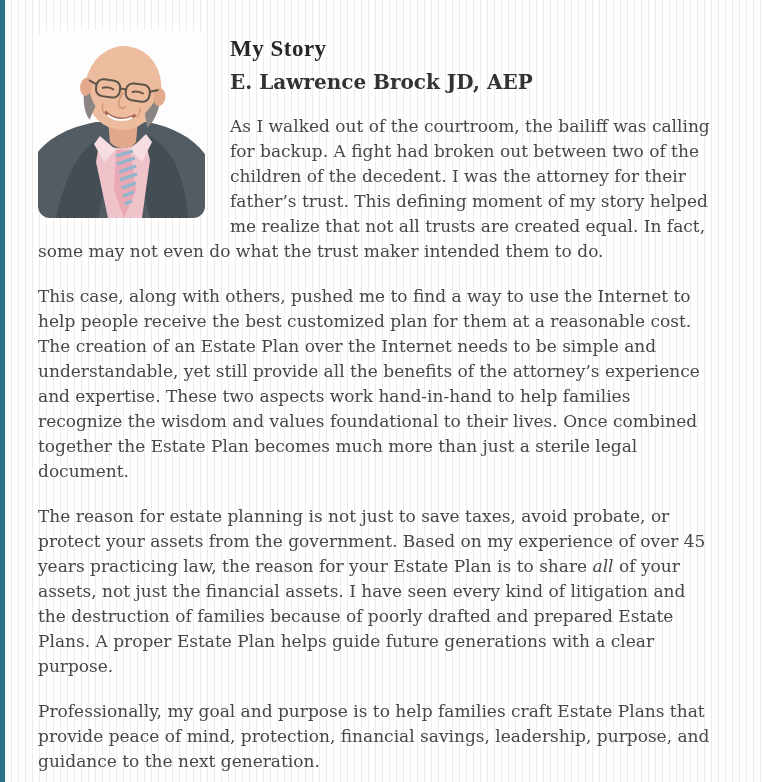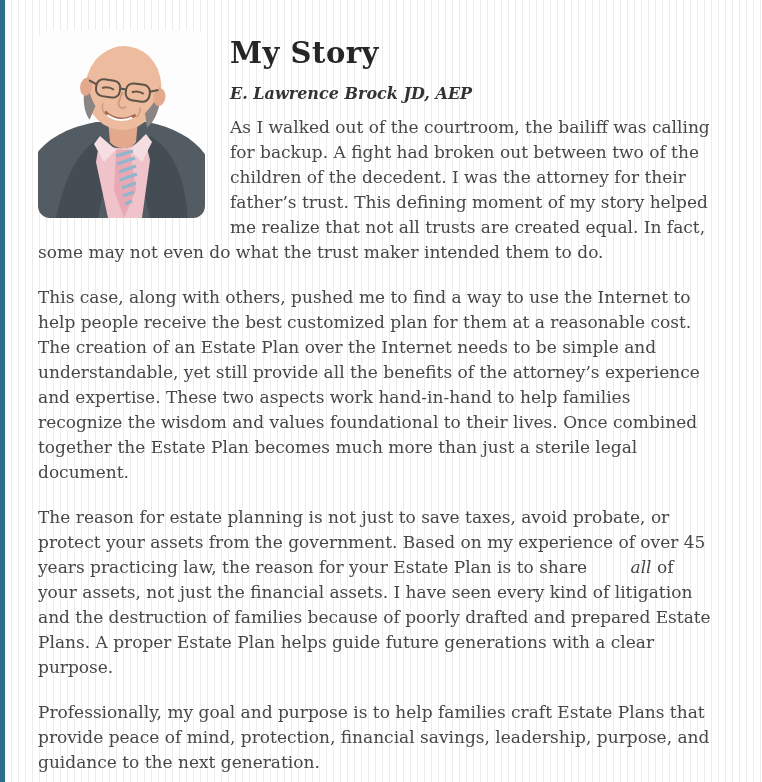--- a/index.html
+++ b/index.html
@@ -35,44 +35,44 @@
     border-radius: 12px;
     overflow: hidden;
     margin-right: 25px;
     margin-bottom: 14px;
     background: #ffffff;
   }
 
   .portrait svg { display: block; width: 100%; height: 100%; }
 
   h1.story-title {
-    font-size: 29px;
+    font-size: 23px;
     font-weight: bold;
     color: #262626;
     letter-spacing: 0.5px;
     padding-top: 6px;
-    margin-bottom: 14px;
+    margin-bottom: 8px;
+    font-family: Liberation Serif, serif;
   }
 
   h2.author-name {
-    font-size: 16px;
+    font-size: 20px;
     font-weight: bold;
     color: #333333;
-    margin-bottom: 12px;
-    font-style: italic;
+    margin-bottom: 20px;
   }
 
   .story p {
     font-size: 17px;
     line-height: 25px;
     color: #474747;
     margin-bottom: 20px;
   }
 
-  .story p .em { font-style: italic; padding-left: 38px; }
+  .story p .em { font-style: italic; }
 </style>
 </head>
 <body>
 
 <div class="page">
   <div class="content">
 
     <div class="portrait">
 
       <svg viewBox="0 0 167 188" xmlns="http://www.w3.org/2000/svg">

